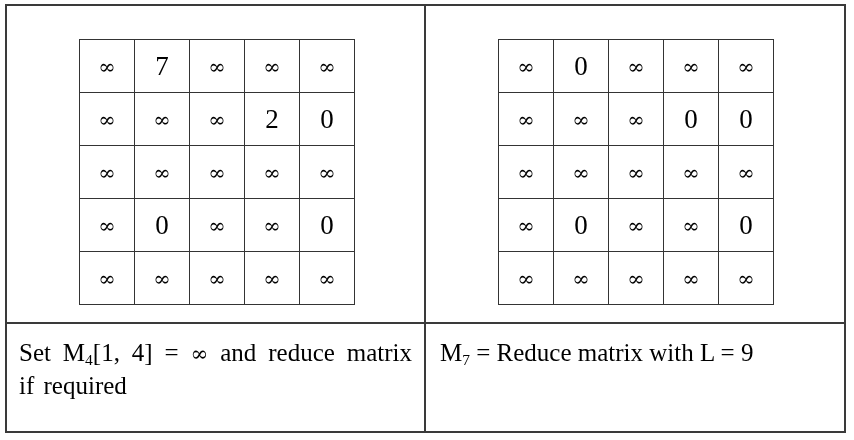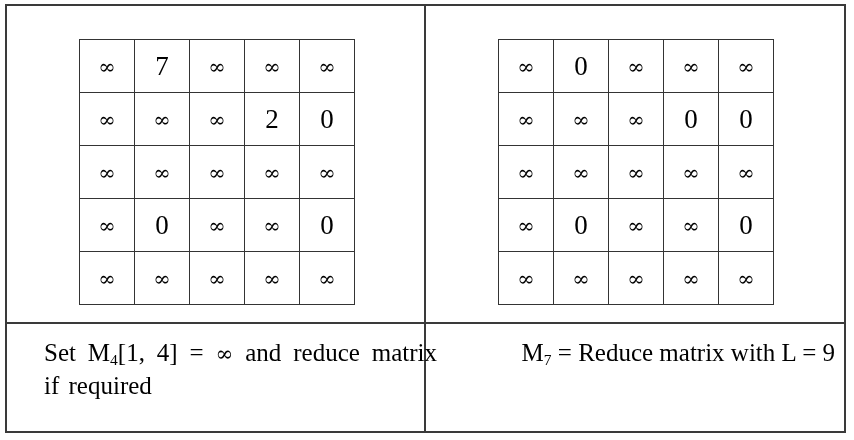--- a/index.html
+++ b/index.html
@@ -97,26 +97,25 @@
     font-size: 25px;
     line-height: 1.32;
     color: #000;
   }
   .caption.left {
     left: 12px;
     width: 393px;
     text-align: justify;
     text-align-last: left;
     word-spacing: 3px;
-    margin-left: 25px;
   }
   .caption.right {
     left: 14px;
     width: 395px;
-    text-align: right;
+    text-align: left;
     white-space: nowrap;
   }
   .caption sub {
     font-size: 0.62em;
     vertical-align: baseline;
     position: relative;
     top: 0.28em;
   }
   .caption .infsym {
     font-family: "DejaVu Serif", "Liberation Serif", serif;

